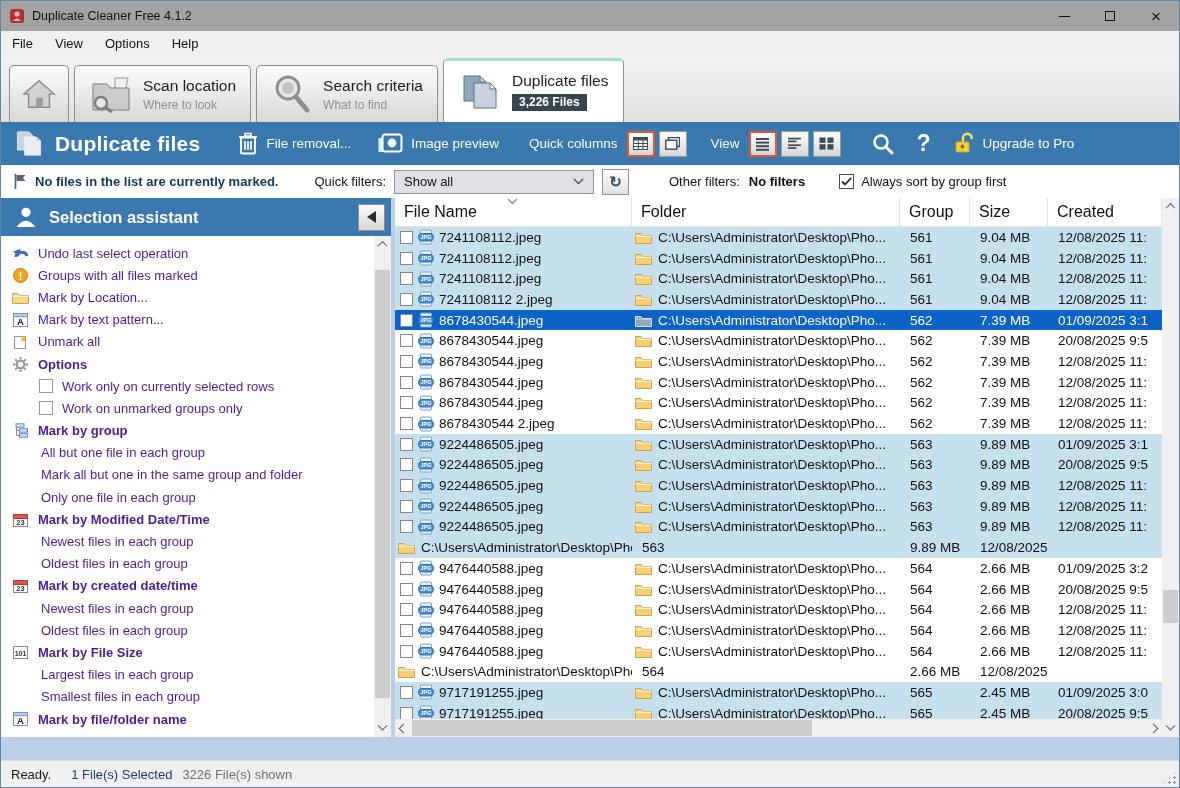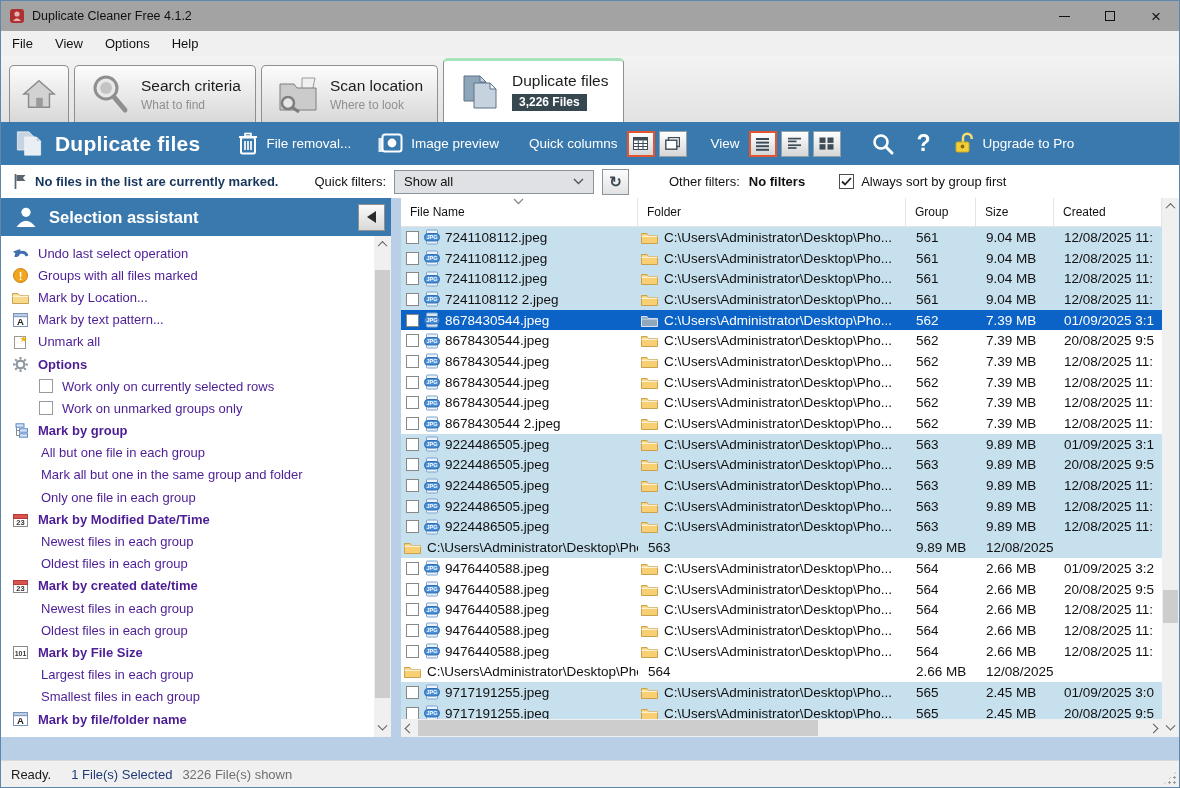--- a/index.html
+++ b/index.html
@@ -43,21 +43,21 @@
   .qf-label { margin-left:36px; }
   .dropdown { width:200px; height:24px; background:#dfe1e4; border:1px solid #8a949c; display:flex; align-items:center; padding:0 9px; margin-left:8px; font-size:13px; }
   .dd-chev { margin-left:auto; }
   .refresh-btn { width:27px; height:26px; border:1px solid #8a949c; background:linear-gradient(#fdfdfd,#e2e2e2); margin-left:8px; display:flex; align-items:center; justify-content:center; font-size:15px; font-weight:bold; color:#3b4852; }
   .of-label { margin-left:40px; }
   .of-value { font-weight:bold; margin-left:9px; }
   .checkbox { width:15px; height:15px; border:1px solid #4d4d4d; background:#fff; display:flex; align-items:center; justify-content:center; margin-left:34px; }
   .check-label { margin-left:7px; }
 
   
-  .content { flex:1; background:#b9cfe5; display:flex; gap:10px; padding-bottom:23px; overflow:hidden; }
+  .content { flex:1; background:#b9cfe5; display:flex; gap:4px; padding-bottom:23px; overflow:hidden; }
 
   
   .sidebar { width:390px; background:#fff; display:flex; flex-direction:column; flex:none; }
   .sidebar-header { height:38px; background:#3a79ae; color:#fff; display:flex; align-items:center; padding:0 6px 0 14px; flex:none; }
   .sidebar-title { font-size:16.5px; font-weight:bold; margin-left:12px; }
   .collapse-btn { margin-left:auto; width:27px; height:27px; background:linear-gradient(#fafafa,#d9d9d9); border:1px solid #909090; display:flex; align-items:center; justify-content:center; }
   .tri-left { width:0; height:0; border-top:6px solid transparent; border-bottom:6px solid transparent; border-right:9px solid #2a2a2a; }
   .sidebar-body { flex:1; display:flex; overflow:hidden; }
   .sidebar-list { flex:1; padding-top:6px; overflow:hidden; }
   .sb-item { height:22.2px; display:flex; align-items:center; font-size:13px; color:#4c1d95; padding-left:10px; white-space:nowrap; }
@@ -73,21 +73,21 @@
   .sc-btn.top { top:0; } .sc-btn.bottom { bottom:0; }
   .chev { width:7px; height:7px; border-top:1.6px solid #5a5a5a; border-right:1.6px solid #5a5a5a; display:block; }
   .chev.up { transform:rotate(-45deg) translate(-1px,1px); }
   .chev.down { transform:rotate(135deg) translate(-2px,2px); }
   .chev.left { transform:rotate(-135deg); }
   .chev.right { transform:rotate(45deg); }
   .v-thumb { position:absolute; left:1px; width:15px; background:#cdcdcd; }
 
   
   .tablepanel { flex:1; background:#fff; display:grid; grid-template-columns:1fr 17px; grid-template-rows:29px 1fr 18px; overflow:hidden; }
-  .table-header { grid-column:1; grid-row:1; display:grid; grid-template-columns:237px 268px 70px 78px 1fr; align-items:center; font-size:12px; color:#111; border-bottom:1px solid #e4e4e4; position:relative; background:#fff; }
+  .table-header { grid-column:1; grid-row:1; display:grid; grid-template-columns:237px 268px 70px 78px 1fr; align-items:center; font-size:16px; color:#111; border-bottom:1px solid #e4e4e4; position:relative; background:#fff; }
   .th { padding-left:9px; height:100%; display:flex; align-items:center; border-right:1px solid #e4e4e4; }
   .th:last-child { border-right:none; }
   .sort-chev { position:absolute; left:112px; top:0px; }
   .table-rows { grid-column:1; grid-row:2; overflow:hidden; background:#fff; }
   .row { height:20.7px; display:grid; grid-template-columns:237px 268px 70px 78px 1fr; align-items:center; font-size:13.5px; color:#111; }
   .row.alt { background:#c7e0ed; }
   .row.selected { background:#0b63c7; color:#fff; }
   .cell-name { display:flex; align-items:center; padding-left:5px; gap:5px; overflow:hidden; white-space:nowrap; }
   .row-check { width:13px; height:13px; border:1px solid #878787; background:#fff; flex:none; }
   .cell-folder { display:flex; align-items:center; gap:6px; padding-left:3px; overflow:hidden; white-space:nowrap; }
@@ -147,43 +147,43 @@
     <div class="tab tab-home">
       <span>
         <svg width="38" height="38" viewBox="0 0 40 40">
             <path d="M20 6 L36 20 H31 V34 H9 V20 H4 Z" fill="#d2d2d2" stroke="#8a8a8a" stroke-width="1.5"></path>
             <rect x="17" y="24" width="7" height="10" fill="#9a9a9a"></rect>
           </svg>
       </span>
     </div>
     <div class="tab">
       <span>
-        <svg width="42" height="42" viewBox="0 0 42 42">
-            <circle cx="17" cy="15" r="11" fill="#e8e8e8" stroke="#8f8f8f" stroke-width="3"></circle>
-            <circle cx="17" cy="15" r="6" fill="#c4c4c4"></circle>
-            <line x1="25" y1="24" x2="36" y2="37" stroke="#8f8f8f" stroke-width="5" stroke-linecap="round"></line>
-          </svg>
-      </span>
-      <div class="tcol">
-        <span class="tab-label">Search criteria</span>
-        <span class="tab-sub">What to find</span>
-      </div>
-    </div>
-    <div class="tab">
-      <span>
         <svg width="44" height="40" viewBox="0 0 44 40">
             <path d="M26 4 h13 l-3 14 h-10 z" fill="#f0f0f0" stroke="#9a9a9a"></path>
             <path d="M4 10 h14 l3 4 h19 v22 H4 z" fill="#cbcbcb" stroke="#7e7e7e"></path>
             <circle cx="12" cy="29" r="6" fill="#e6e6e6" stroke="#7e7e7e" stroke-width="2.5"></circle>
             <line x1="16.5" y1="33.5" x2="23" y2="38" stroke="#7e7e7e" stroke-width="3.2"></line>
           </svg>
       </span>
       <div class="tcol">
         <span class="tab-label">Scan location</span>
         <span class="tab-sub">Where to look</span>
+      </div>
+    </div>
+    <div class="tab">
+      <span>
+        <svg width="42" height="42" viewBox="0 0 42 42">
+            <circle cx="17" cy="15" r="11" fill="#e8e8e8" stroke="#8f8f8f" stroke-width="3"></circle>
+            <circle cx="17" cy="15" r="6" fill="#c4c4c4"></circle>
+            <line x1="25" y1="24" x2="36" y2="37" stroke="#8f8f8f" stroke-width="5" stroke-linecap="round"></line>
+          </svg>
+      </span>
+      <div class="tcol">
+        <span class="tab-label">Search criteria</span>
+        <span class="tab-sub">What to find</span>
       </div>
     </div>
     <div class="tab active">
       <span>
         <svg width="44" height="42" viewBox="0 0 44 42">
             <path d="M6 5 h16 l6 6 v19 H6 z" fill="#8fa5ba" stroke="#5d7388"></path>
             <path d="M22 5 l6 6 h-6 z" fill="#c9d4de" stroke="#5d7388"></path>
             <path d="M16 12 h16 l6 6 v19 H16 z" fill="#c6d3de" stroke="#5d7388"></path>
             <path d="M32 12 l6 6 h-6 z" fill="#eef3f7" stroke="#5d7388"></path>
           </svg>

